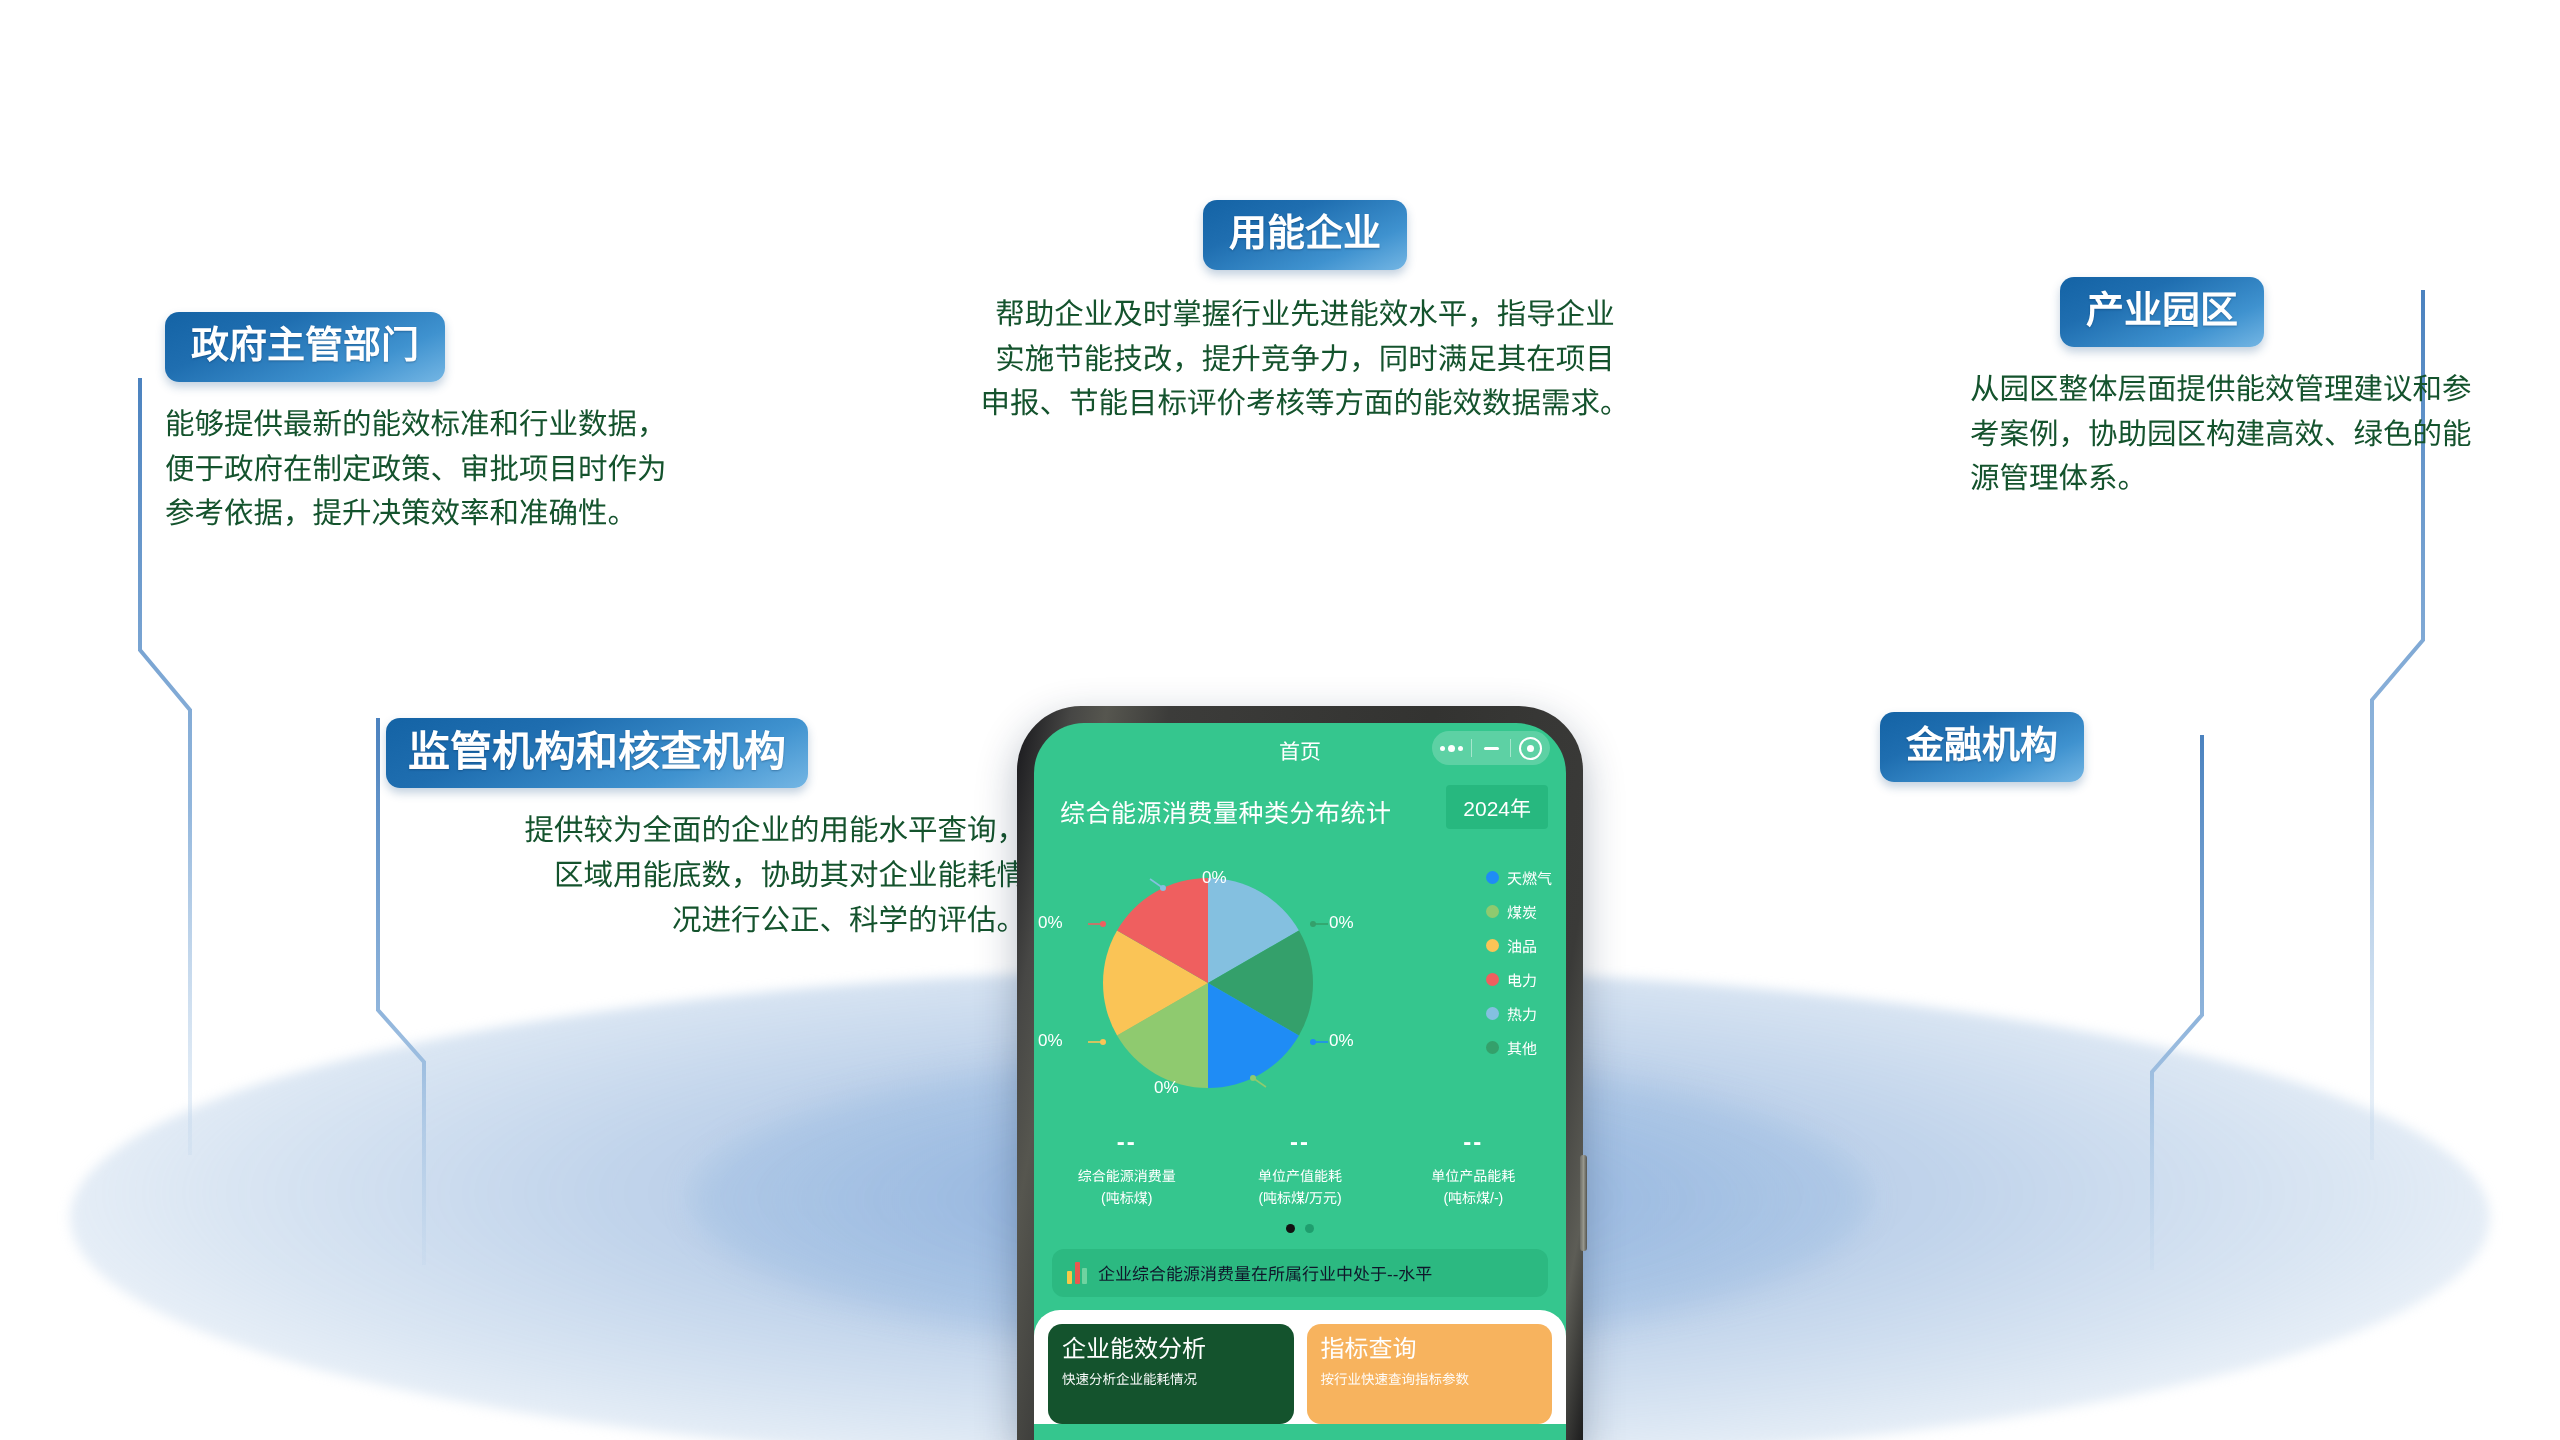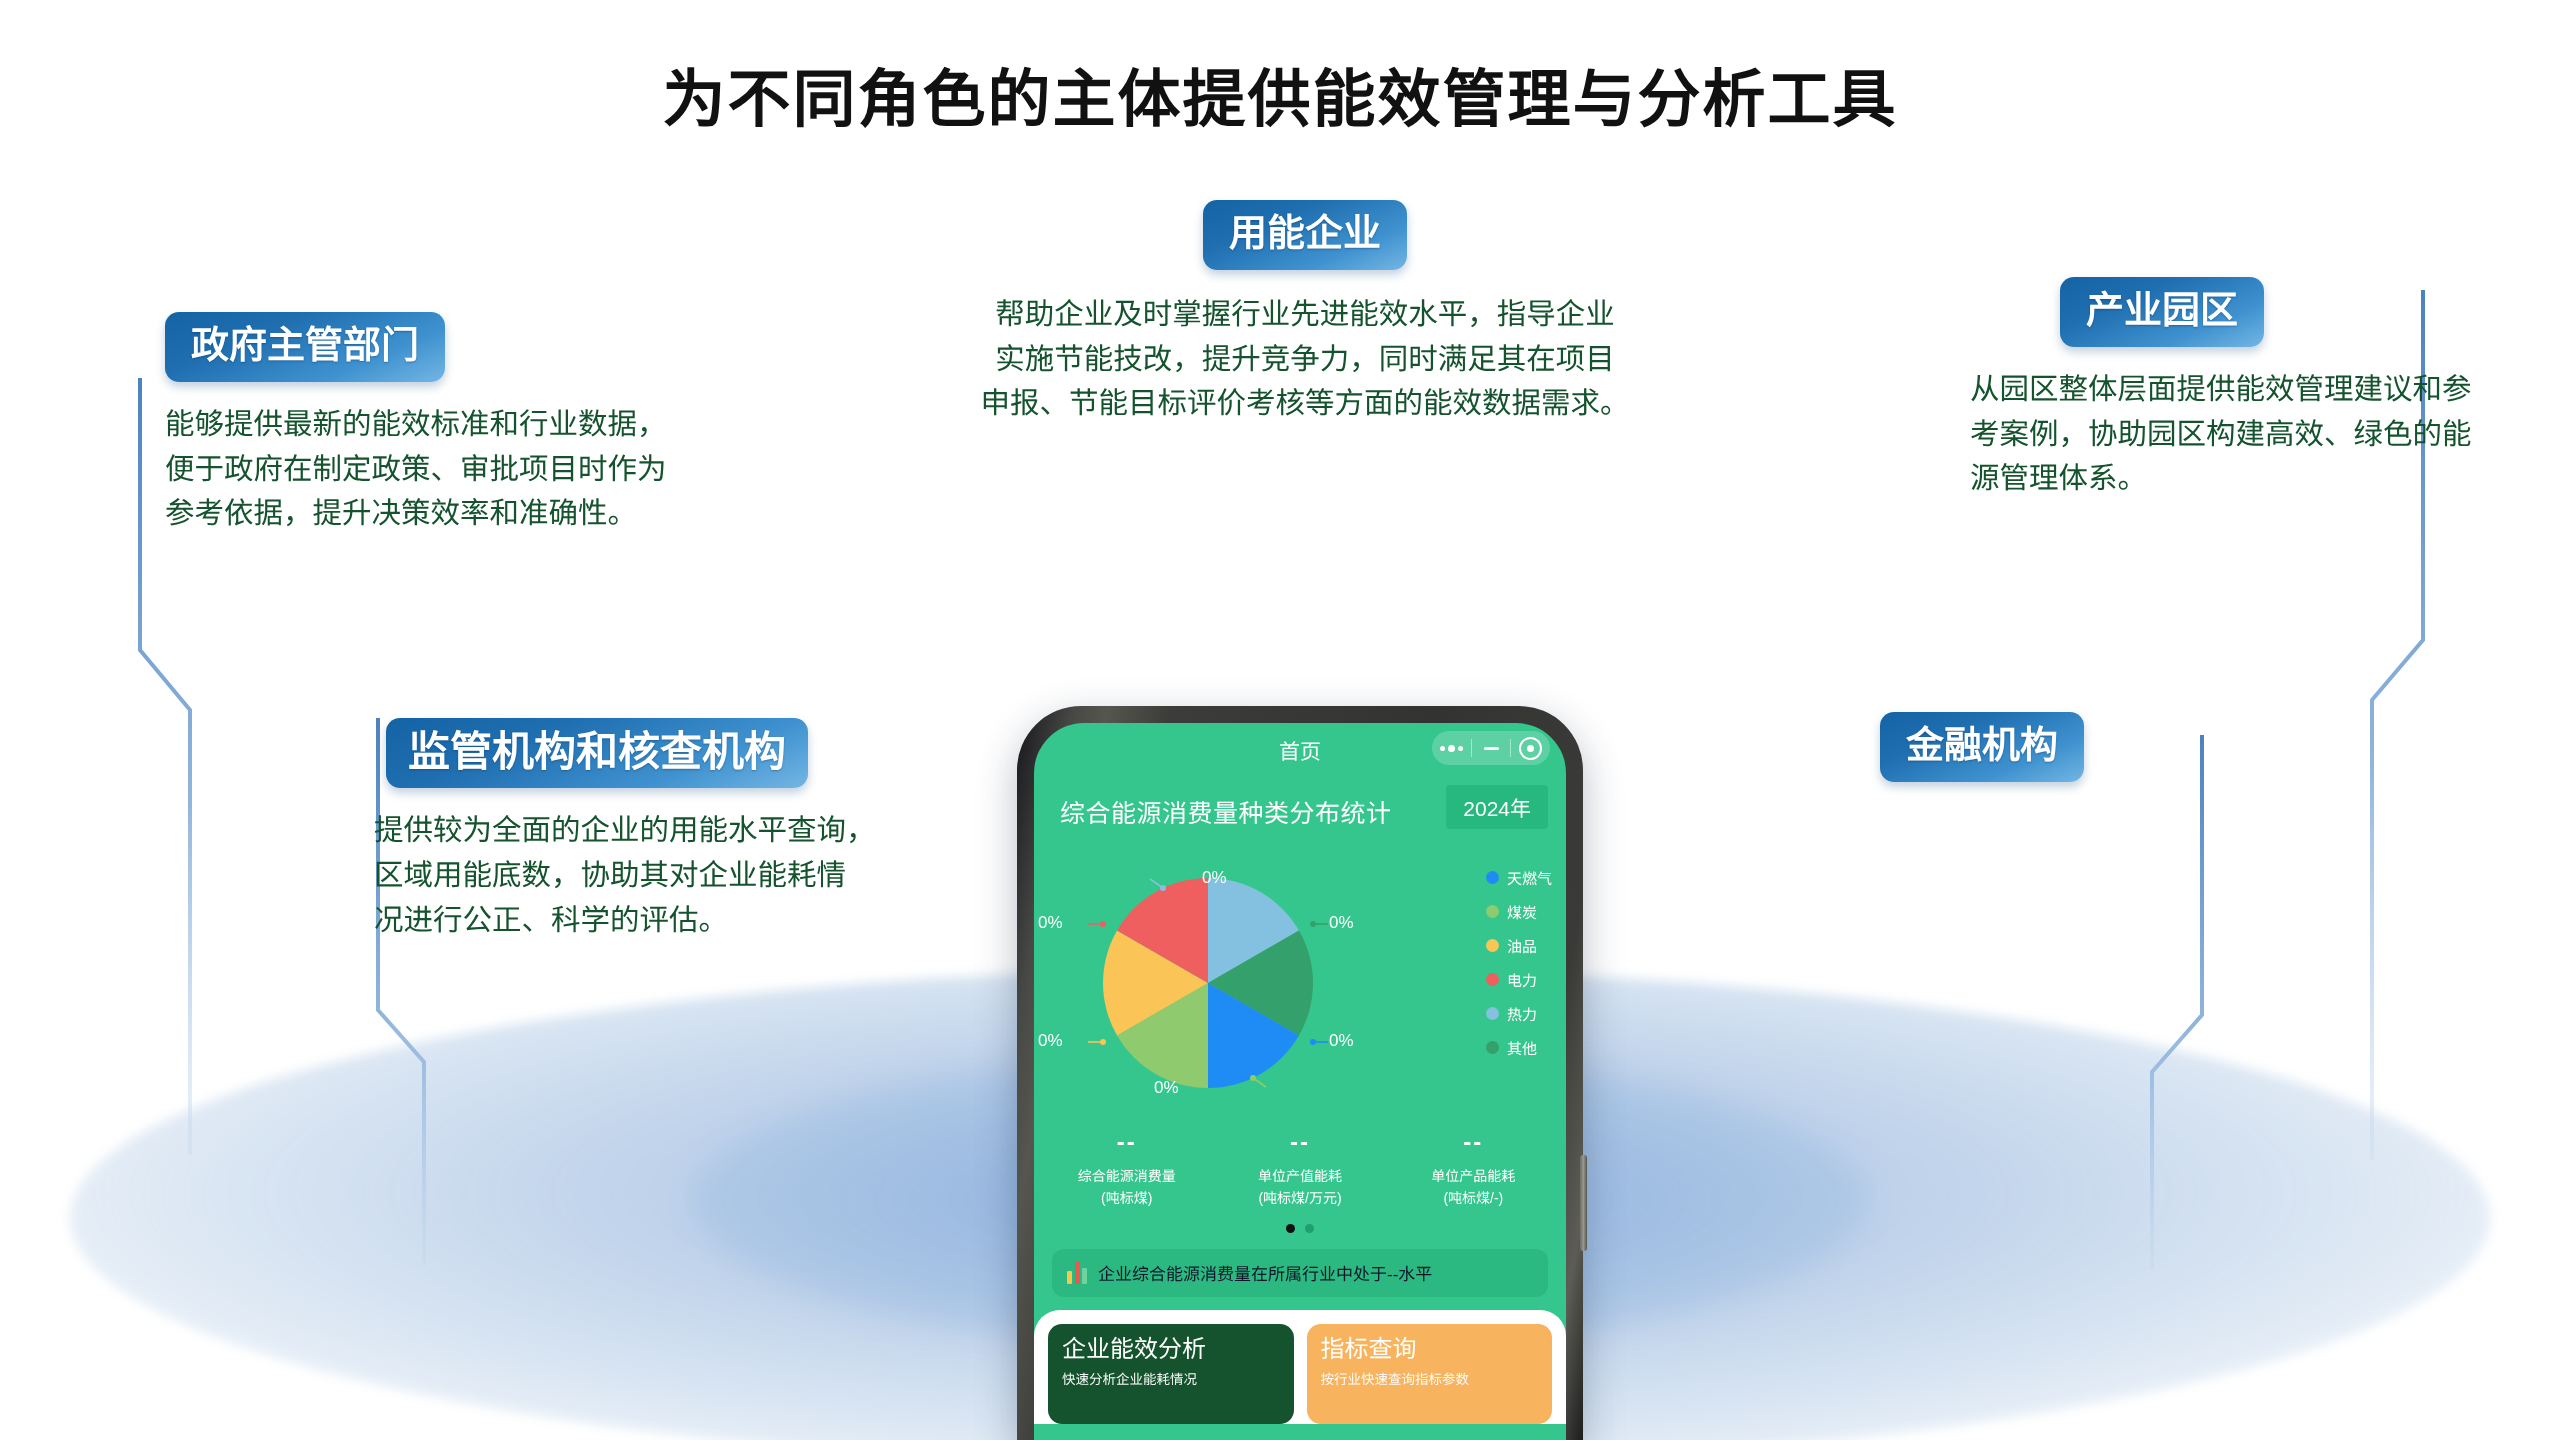--- a/index.html
+++ b/index.html
@@ -190,21 +190,20 @@
 
     <path d="M378,718 L378,1010 L424,1062 L424,1265" fill="none" stroke="url(#lg-down)" stroke-width="4"></path>
 
     <path d="M1300,540 L1300,790" fill="none" stroke="url(#lg-center)" stroke-width="6"></path>
 
     <path d="M2423,290 L2423,640 L2372,700 L2372,1160" fill="none" stroke="url(#lg-down)" stroke-width="4"></path>
 
     <path d="M2202,735 L2202,1015 L2152,1072 L2152,1270" fill="none" stroke="url(#lg-down)" stroke-width="4"></path>
   </svg>
 
-  <div class="page-title">为不同角色的主体提供能效管理与分析工具</div>
 
   <div class="role" style="left:165px;top:312px;width:600px;">
     <div class="badge">政府主管部门</div>
     <div class="desc">能够提供最新的能效标准和行业数据，
 便于政府在制定政策、审批项目时作为
 参考依据，提升决策效率和准确性。</div>
   </div>
 
   <div class="role" style="left:910px;top:200px;width:790px;text-align:center;">
     <div class="badge">用能企业</div>
@@ -215,21 +214,21 @@
 
   <div class="role" style="left:2020px;top:277px;width:560px;">
     <div class="badge" style="margin-left:40px;">产业园区</div>
     <div class="desc" style="margin-left:-50px;">从园区整体层面提供能效管理建议和参
 考案例，协助园区构建高效、绿色的能
 源管理体系。</div>
   </div>
 
   <div class="role" style="left:386px;top:718px;width:640px;">
     <div class="badge small">监管机构和核查机构</div>
-    <div class="desc" style="margin-left:-12px;">提供较为全面的企业的用能水平查询，
+    <div class="desc" style="margin-left:-12px;text-align:right;">提供较为全面的企业的用能水平查询，
 区域用能底数，协助其对企业能耗情
 况进行公正、科学的评估。</div>
   </div>
 
   <div class="role" style="left:1600px;top:712px;width:660px;">
     <div class="badge" style="margin-left:280px;">金融机构</div>
   </div>
 
   <div class="phone">
     <div class="phone-body"></div>

